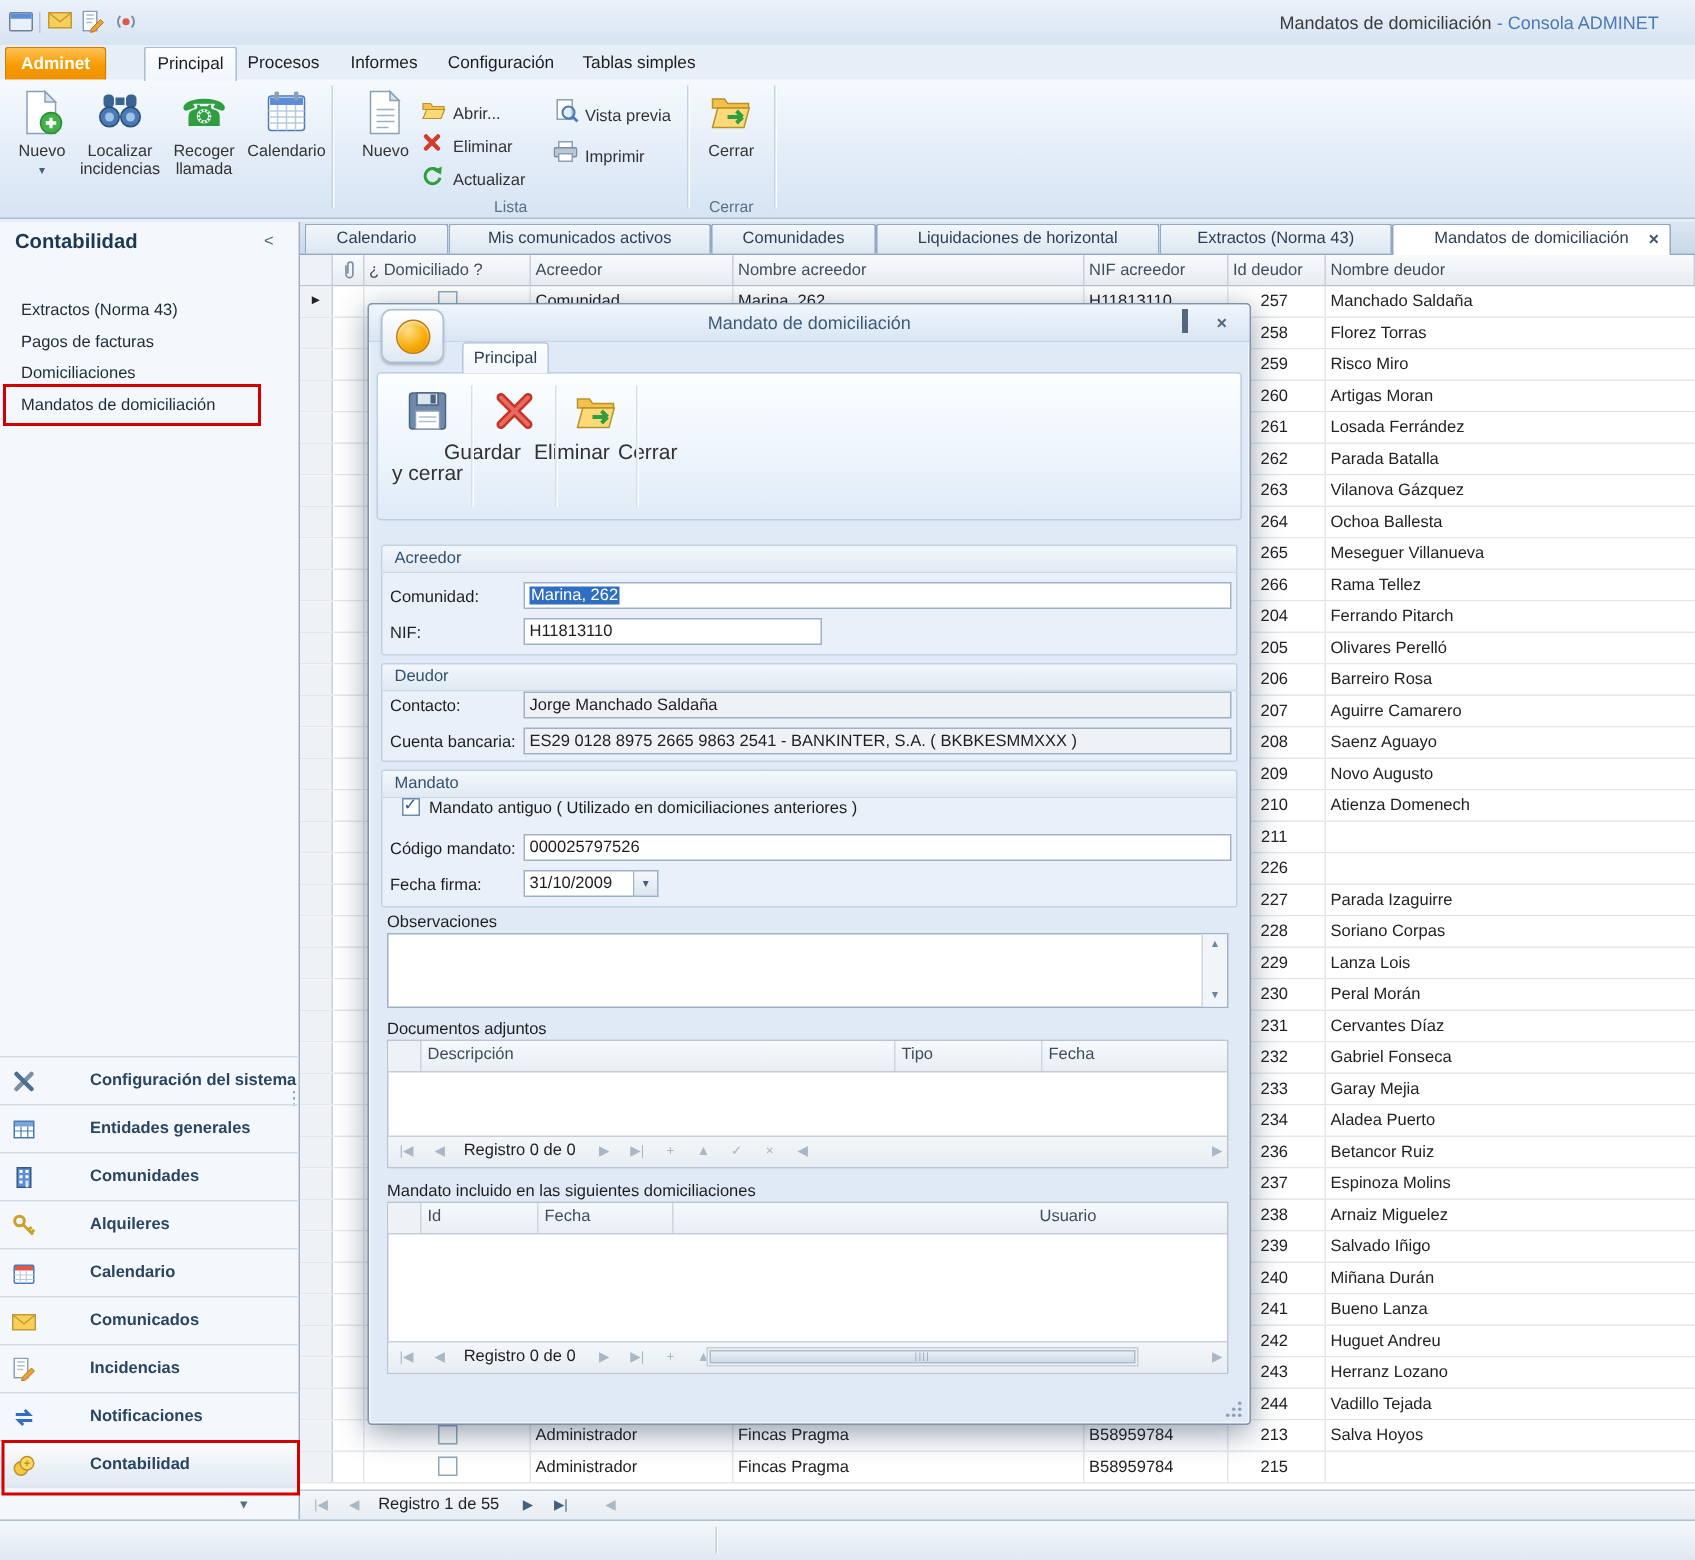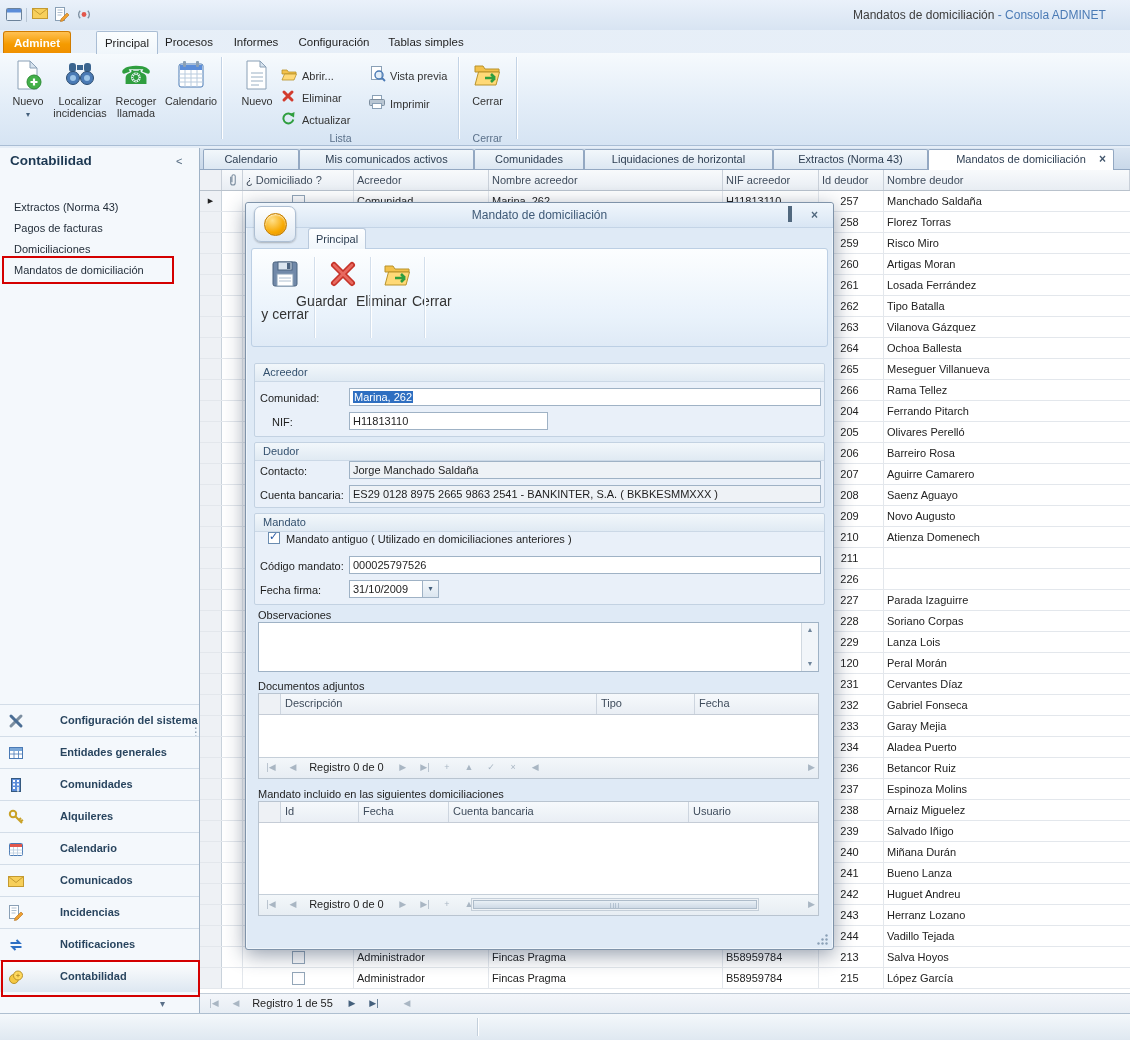--- a/index.html
+++ b/index.html
@@ -470,21 +470,21 @@
           <div class="c nde">Losada Ferrández</div>
         </div>
         <div class="grow">
           <div class="c ind"></div>
           <div class="c clip"></div>
           <div class="c dom"></div>
           <div class="c acr"></div>
           <div class="c nac"></div>
           <div class="c nif"></div>
           <div class="c idd">262</div>
-          <div class="c nde">Tipo Batalla</div>
+          <div class="c nde">Parada Batalla</div>
         </div>
         <div class="grow">
           <div class="c ind"></div>
           <div class="c clip"></div>
           <div class="c dom"></div>
           <div class="c acr"></div>
           <div class="c nac"></div>
           <div class="c nif"></div>
           <div class="c idd">263</div>
           <div class="c nde">Vilanova Gázquez</div>
@@ -637,21 +637,21 @@
           <div class="c idd">229</div>
           <div class="c nde">Lanza Lois</div>
         </div>
         <div class="grow">
           <div class="c ind"></div>
           <div class="c clip"></div>
           <div class="c dom"></div>
           <div class="c acr"></div>
           <div class="c nac"></div>
           <div class="c nif"></div>
-          <div class="c idd">120</div>
+          <div class="c idd">230</div>
           <div class="c nde">Peral Morán</div>
         </div>
         <div class="grow">
           <div class="c ind"></div>
           <div class="c clip"></div>
           <div class="c dom"></div>
           <div class="c acr"></div>
           <div class="c nac"></div>
           <div class="c nif"></div>
           <div class="c idd">231</div>
@@ -788,21 +788,20 @@
           <div class="c nde">Salva Hoyos</div>
         </div>
         <div class="grow">
           <div class="c ind"></div>
           <div class="c clip"></div>
           <div class="c dom"><span class="gcb"></span></div>
           <div class="c acr">Administrador</div>
           <div class="c nac">Fincas Pragma</div>
           <div class="c nif">B58959784</div>
           <div class="c idd">215</div>
-          <div class="c nde">López García</div>
         </div>
       </div>
   </div>
 
   <div class="gpager">
     <span class="pnav dim" style="margin-left:6px">|◀</span>
     <span class="pnav dim">◀</span>
     <span class="ptext">Registro 1 de 55</span>
     <span class="pnav">▶</span>
     <span class="pnav">▶|</span>
@@ -864,21 +863,21 @@
         <span class="blbl">Cerrar</span>
       </div>
       <div class="dsep" style="left:172px"></div>
     </div>
 
     <div class="grp" style="top:160px;height:74px">
       <div class="gcap">Acreedor</div>
     </div>
     <span class="flbl" style="left:14px;top:189px">Comunidad:</span>
     <div class="finput" style="left:103px;top:185px;width:472px"><span class="sel">Marina, 262</span></div>
-    <span class="flbl" style="left:26px;top:213px">NIF:</span>
+    <span class="flbl" style="left:14px;top:213px">NIF:</span>
     <div class="finput" style="left:103px;top:209px;width:199px"><span>H11813110</span></div>
 
     <div class="grp" style="top:239px;height:66px">
       <div class="gcap">Deudor</div>
     </div>
     <span class="flbl" style="left:14px;top:262px">Contacto:</span>
     <div class="finput gray" style="left:103px;top:258px;width:472px"><span>Jorge Manchado Saldaña</span></div>
     <span class="flbl" style="left:14px;top:286px">Cuenta bancaria:</span>
     <div class="finput gray" style="left:103px;top:282px;width:472px"><span>ES29 0128 8975 2665 9863 2541 - BANKINTER, S.A. ( BKBKESMMXXX )</span></div>
 
@@ -925,21 +924,20 @@
         <span class="pright">▶</span>
       </div>
     </div>
 
     <span class="flbl" style="left:12px;top:585px">Mandato incluido en las siguientes domiciliaciones</span>
     <div class="dgrid" style="left:12px;top:598px;width:561px;height:115px">
       <div class="dghead">
         <div class="dgh indh" style="left:0;width:22px"></div>
         <div class="dgh" style="left:22px;width:78px">Id</div>
         <div class="dgh" style="left:100px;width:90px">Fecha</div>
-        <div class="dgh" style="left:190px;width:240px">Cuenta bancaria</div>
         <div class="dgh" style="left:430px;width:129px;border-right:none">Usuario</div>
       </div>
       <div class="dpager">
         <span class="pnav dim" style="margin-left:4px">|◀</span>
         <span class="pnav dim">◀</span>
         <span class="ptext">Registro 0 de 0</span>
         <span class="pnav dim">▶</span>
         <span class="pnav dim">▶|</span>
         <span class="pnav dim">+</span>
         <span class="pnav dim">▲</span>

